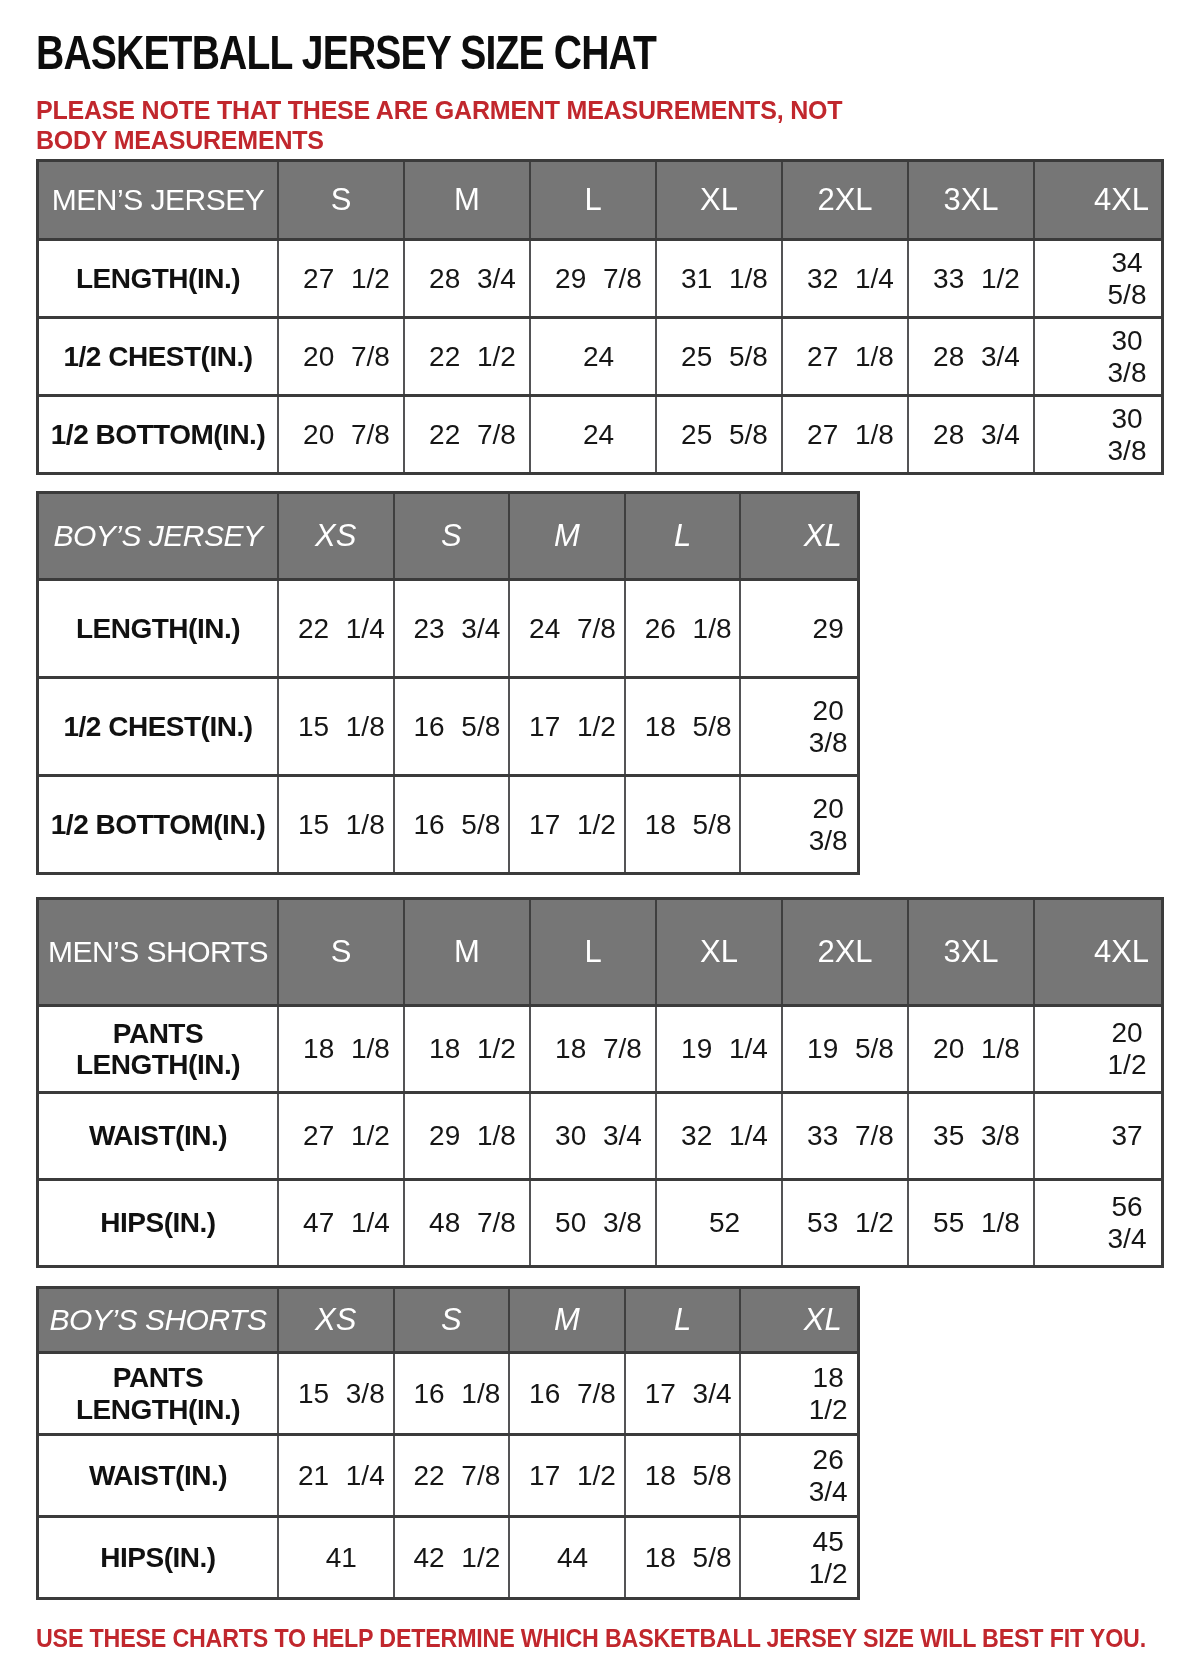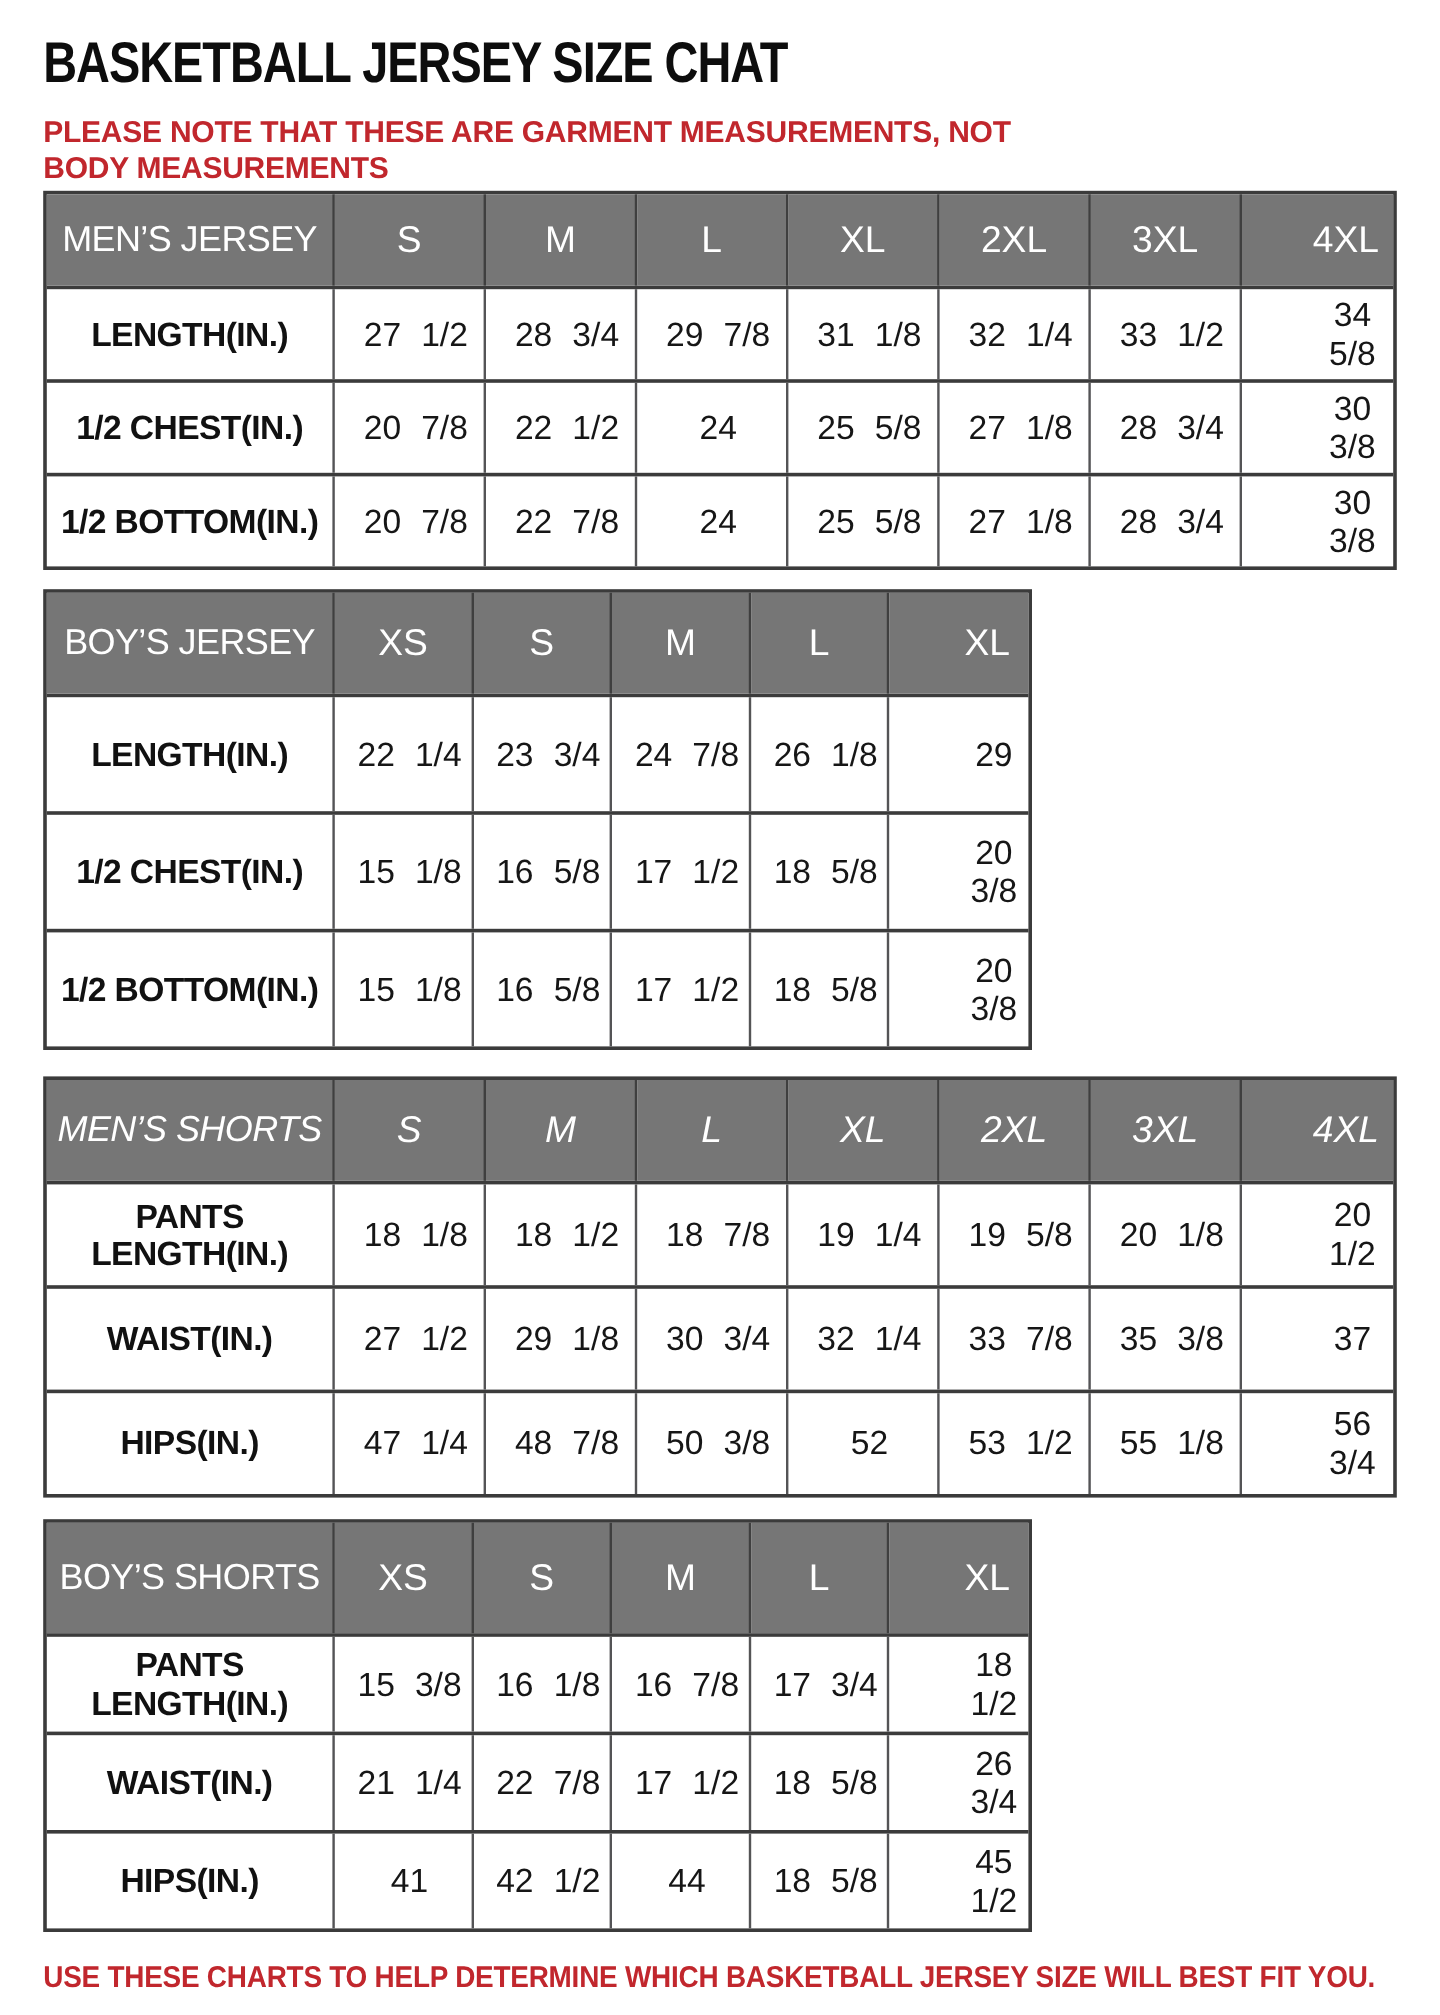--- a/index.html
+++ b/index.html
@@ -56,23 +56,23 @@
     border-right: 2px solid #3f3f3f;
   }
   .header-cell:last-child { border-right: none; }
   .header-cell.label-cell { font-size: 30px; letter-spacing: -0.5px; }
 
   .body-label { font-weight: 700; font-size: 28px; letter-spacing: -0.5px; line-height: 1.12; padding: 0 2px; }
   .value-cell { font-size: 28px; font-weight: 400; word-spacing: 0.32em; color: #161616; }
 
   
   .t1 .trow.header { height: 76px; }  .t1 .trow.body { height: 78px; }
-  .t2 .trow.header { height: 84px; }  .t2 .trow.body { height: 98px; }
-  .t3 .trow.header { height: 84px; font-style: italic; }  .t3 .trow.body { height: 87px; }
-  .t4 .trow.header { height: 92px; }  .t4 .trow.body { height: 82px; }
+  .t2 .trow.header { height: 84px; font-style: italic; }  .t2 .trow.body { height: 98px; }
+  .t3 .trow.header { height: 104px; }  .t3 .trow.body { height: 87px; }
+  .t4 .trow.header { height: 62px; font-style: italic; }  .t4 .trow.body { height: 82px; }
 </style>
 </head>
 <body>
 
 <div class="page">
   <div class="title">
     <span class="cond">BASKETBALL JERSEY SIZE CHAT</span>
   </div>
 
   <div class="note note-top">PLEASE NOTE THAT THESE ARE GARMENT MEASUREMENTS, NOT BODY MEASUREMENTS</div>

